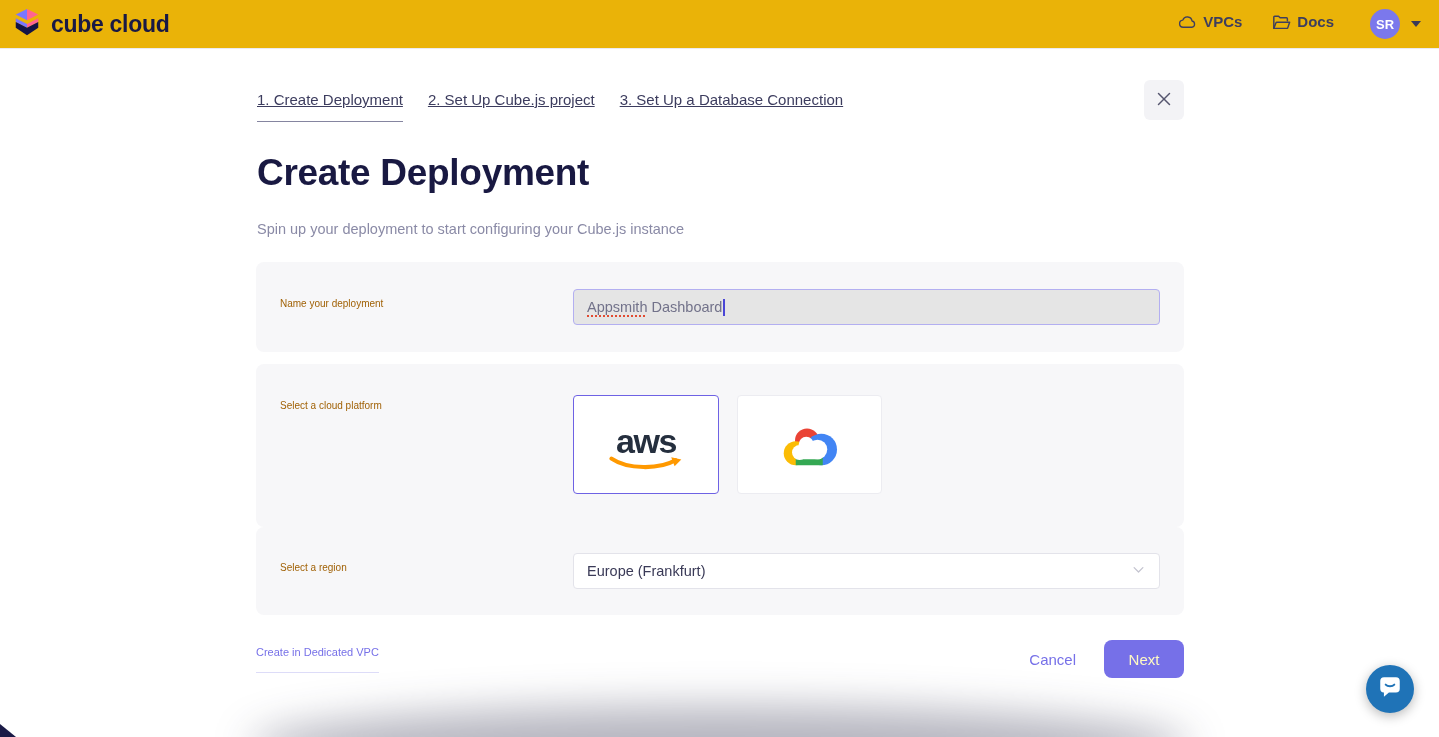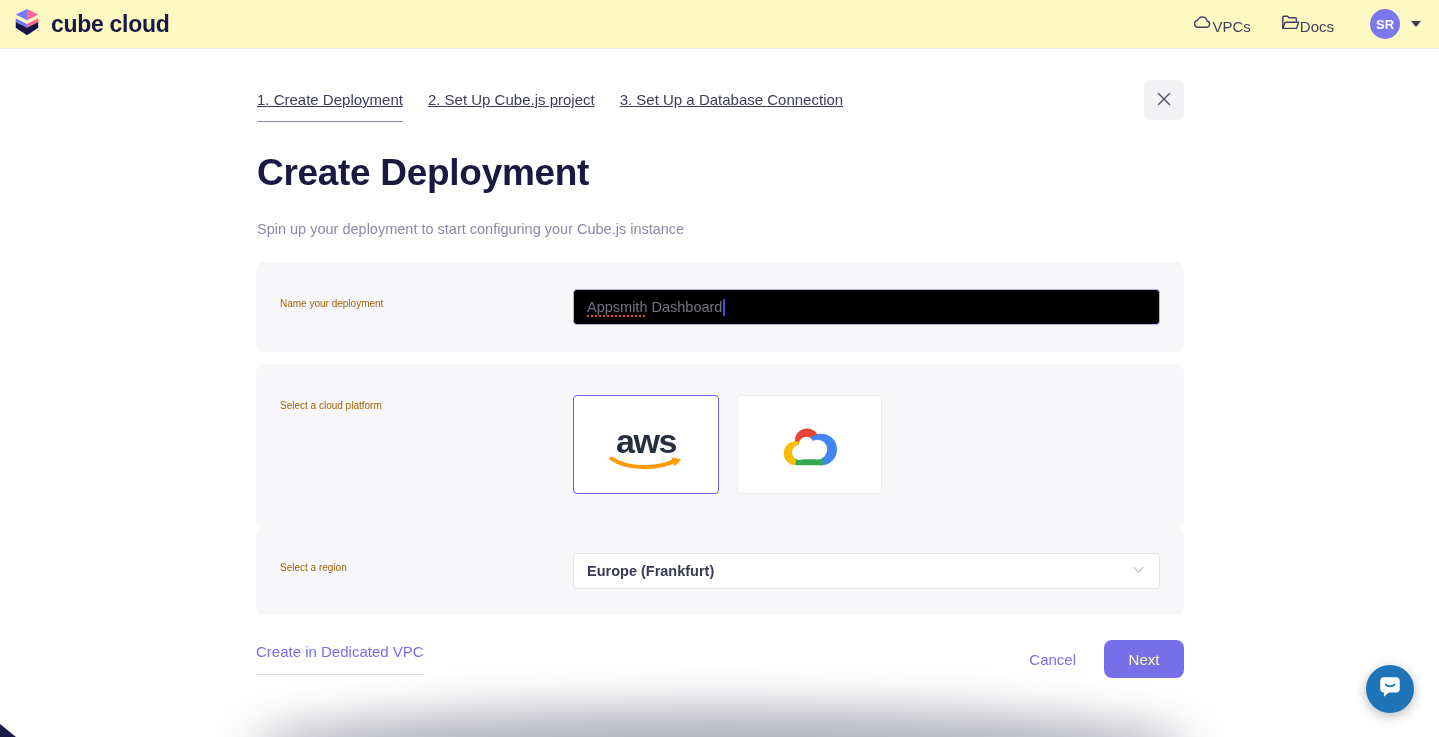--- a/index.html
+++ b/index.html
@@ -1,27 +1,27 @@
 <!DOCTYPE html>
 <html><head>
 <meta charset="utf-8">
 <style>
   * { margin:0; padding:0; box-sizing:border-box; }
   html,body { background:#fff; }
   body { font-family:"Liberation Sans", sans-serif; }
   .viewport { position:relative; width:1439px; height:737px; background:#fff; overflow:hidden; }
 
   
-  .topbar { position:absolute; top:0; left:0; width:100%; height:49px; background:#fef9c3;
+  .topbar { position:absolute; top:0; left:0; width:100%; height:49px; background:#eab308;
             border-bottom:1px solid #ebebf0; display:flex; align-items:center;
             justify-content:space-between; padding:0 18px 0 12px; z-index:10; }
   .brand { display:flex; align-items:center; gap:9px; cursor:pointer; }
   .brand-name { font-size:23px; font-weight:700; color:#191945; letter-spacing:-0.3px; }
   .nav { display:flex; align-items:center; }
-  .nav-item { display:flex; align-items:flex-end; gap:0; font-size:15px; font-weight:400;
+  .nav-item { display:flex; align-items:flex-start; gap:6px; font-size:15px; font-weight:700;
               color:#3e3e5e; cursor:pointer; }
   .nav-item + .nav-item { margin-left:30px; }
   .avatar { margin-left:36px; width:30px; height:30px; border-radius:50%; background:#7b78ec;
             color:#fff; font-size:13px; font-weight:700; display:flex; align-items:center;
             justify-content:center; cursor:pointer; }
   .menu-caret { margin-left:11px; width:0; height:0; border-left:5px solid transparent;
                 border-right:5px solid transparent; border-top:6px solid #3a3a58; cursor:pointer; }
 
   
   .tabs { position:absolute; top:91px; left:257px; display:flex; }
@@ -41,47 +41,47 @@
   .card { position:absolute; left:256px; width:928px; background:#f7f7f9; border-radius:8px; }
   .card-name { top:262px; height:90px; }
   .card-platform { top:364px; height:163px; }
   .card-region { top:527px; height:88px; }
   .field-label { position:absolute; left:24px; font-size:10px; font-weight:500; color:#a16207; }
   .card-name .field-label { top:36px; }
   .card-platform .field-label { top:36px; }
   .card-region .field-label { top:35px; }
 
   .fake-input { position:absolute; left:317px; top:27px; width:587px; height:36px;
-                background:#000000; border:1px solid #b3aff1; border-radius:4px;
+                background:#e5e5e5; border:1px solid #b3aff1; border-radius:4px;
                 display:flex; align-items:center; padding:0 13px; font-size:14.5px;
                 color:#72728a; cursor:text; }
   .misspell { text-decoration:underline; text-decoration-style:dotted;
               text-decoration-color:#e14b32; text-decoration-thickness:2px;
               text-underline-offset:3px; white-space:pre; }
   .rest { white-space:pre; }
   .text-caret { width:1.5px; height:17px; background:#4a46d6; margin-left:1px; }
 
   .platform-card { position:absolute; top:31px; height:99px; background:#fff; border-radius:4px;
                    display:flex; flex-direction:column; align-items:center; justify-content:center;
                    cursor:pointer; }
   .platform-aws { left:317px; width:146px; border:1px solid #6e62e4; }
   .platform-gcp { left:481px; width:145px; border:1px solid #ececf1; }
   .aws-word { font-size:34px; font-weight:700; color:#252f3e; letter-spacing:-1.5px;
               line-height:0.85; margin-top:12px; }
   .aws-swoosh { margin-top:-1px; }
 
   .select { position:absolute; left:317px; top:26px; width:587px; height:36px; background:#fff;
             border:1px solid #e3e3ea; border-radius:4px; display:flex; align-items:center;
             justify-content:space-between; padding:0 13px; font-size:14.5px; color:#3a3a57;
-            cursor:pointer;font-weight:bold; }
+            cursor:pointer; }
 
   
   .footer { position:absolute; left:256px; top:640px; width:928px; height:38px;
             display:flex; align-items:center; }
-  .vpc-link { font-size:15px; color:#7670e8; border-bottom:1px solid #dddcf8;
+  .vpc-link { font-size:11px; color:#7670e8; border-bottom:1px solid #dddcf8;
               padding-bottom:14px; cursor:pointer; }
   .footer-spacer { flex:1; }
   .cancel-link { font-size:15px; color:#7670e8; margin-right:28px; cursor:pointer; }
   .next-btn { width:80px; height:38px; background:#7670e8; border:none; border-radius:8px;
               color:#fef9c3; font-size:15px; font-weight:400; cursor:pointer; }
 
   
   .sheet-shadow { position:absolute; left:250px; top:706px; width:940px; height:80px;
                   background:rgba(28,28,58,0.32); border-radius:50%; filter:blur(20px);
                   pointer-events:none; }

